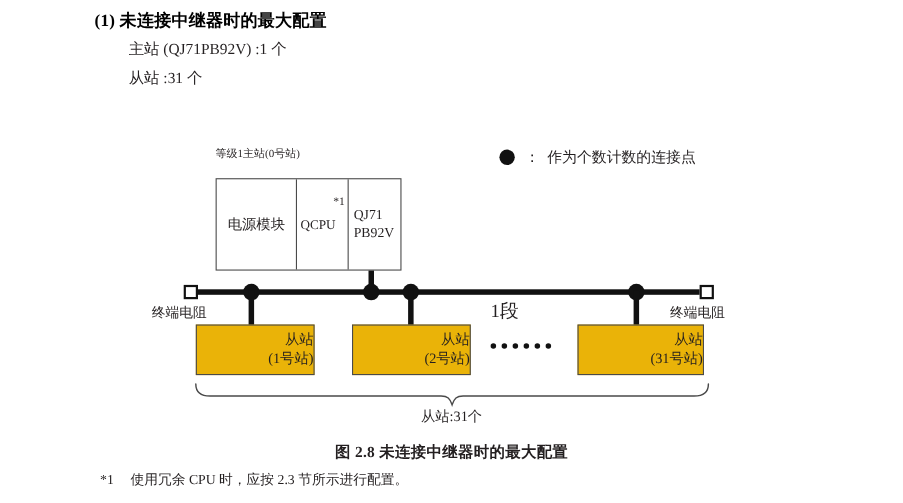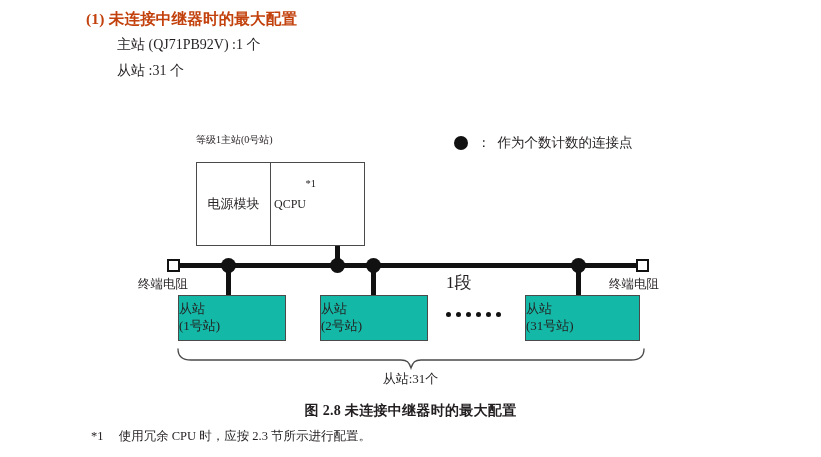--- a/index.html
+++ b/index.html
@@ -19,21 +19,21 @@
 
   
   .heading {
     position: absolute;
     left: 86px;
     top: 9px;
     font-size: 15.5px;
     font-weight: bold;
     letter-spacing: 0.2px;
     white-space: nowrap;
-    color: #c2410c;
+    color: #000000;
   }
   .spec-line {
     position: absolute;
     font-size: 14px;
     white-space: nowrap;
     color: #231f20;
   }
   .spec-1 { left: 117px; top: 36px; }
   .spec-2 { left: 117px; top: 62px; }
 
@@ -149,25 +149,25 @@
 
   
   .slave-box {
     position: absolute;
     top: 295px;
     height: 46px;
     border: 1px solid #4a4a4a;
     box-sizing: border-box;
     display: flex;
     flex-direction: column;
-    align-items: flex-start;
+    align-items: flex-end;
     justify-content: center;
     font-size: 13px;
     line-height: 1.3;
-    background: #14b8a6;
+    background: #eab308;
   }
   .ellipsis {
     position: absolute;
     left: 446px;
     top: 312px;
     display: flex;
     gap: 5px;
   }
   .ellipsis span {
     width: 5px;
@@ -226,20 +226,26 @@
   <div class="master-label">等级1主站(0号站)</div>
 
   <div class="master-box">
     <div class="cell cell-power">
       <span>电源模块</span>
     </div>
     <div class="cell cell-cpu">
       <span class="cpu-text">QCPU</span>
       <span class="footmark">*1</span>
     </div>
+    <div class="cell cell-net">
+      <span>
+        <span class="net-text">QJ71</span><br>
+        <span class="net-text">PB92V</span>
+      </span>
+    </div>
   </div>
 
   <div class="drop" style="left:335px; top:246px; height:22px;"></div>
 
   <div class="bus"></div>
 
   <div class="segment-label">1段</div>
 
   <div class="term-res" style="left:167px; top:259px;"></div>
   <div class="term-label" style="left:138px; top:276px;">终端电阻</div>

